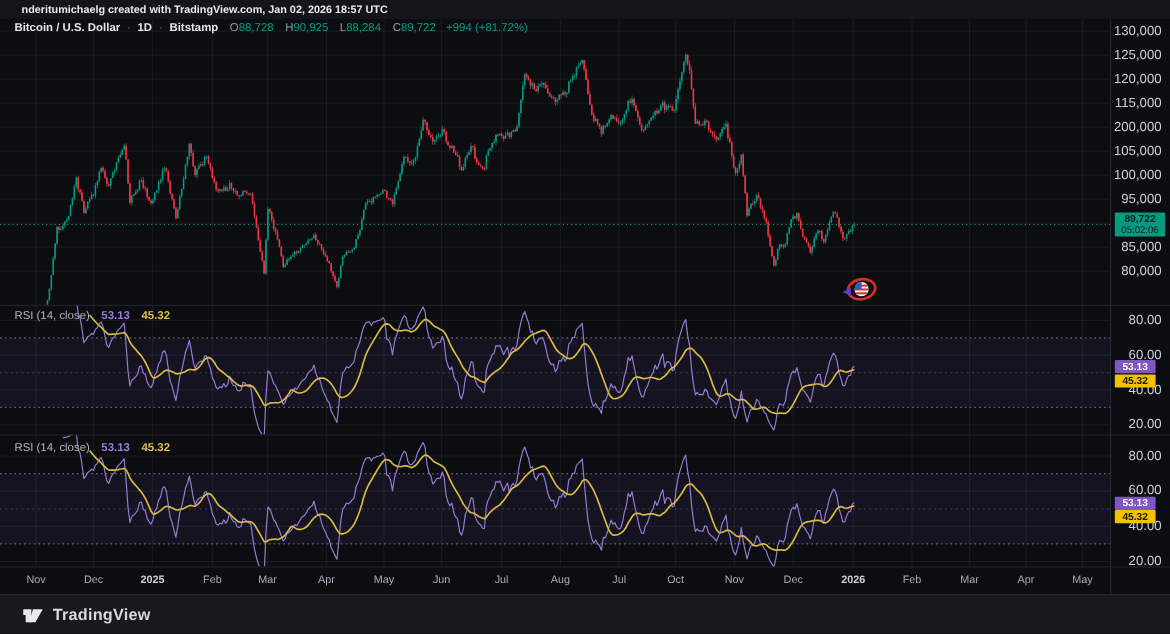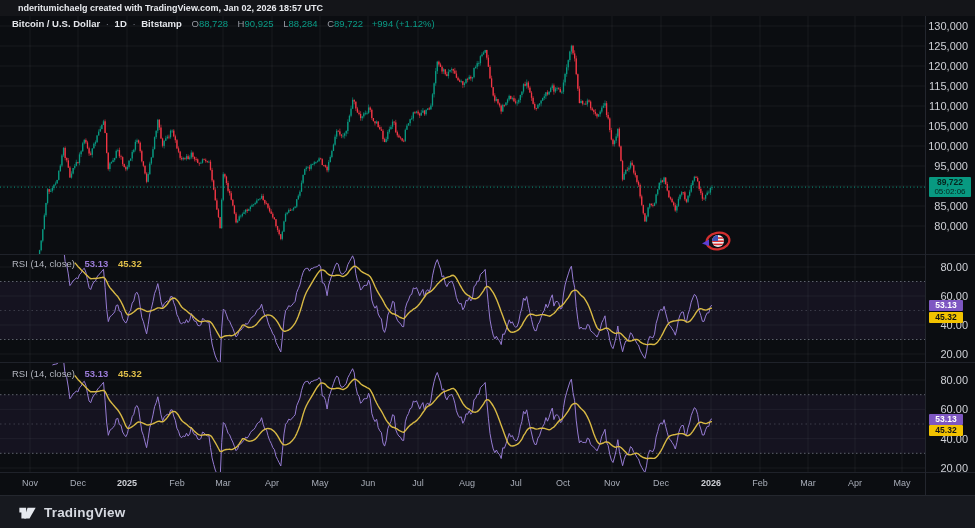--- a/index.html
+++ b/index.html
@@ -1023,21 +1023,21 @@
 <div class="legend" style="top:18px">
   <span class="sym">Bitcoin / U.S. Dollar</span>
   <span class="sep">·</span>
   <span class="sym">1D</span>
   <span class="sep">·</span>
   <span class="sym">Bitstamp</span>
   <span class="pfx">O</span><span class="val">88,728</span>
   <span class="pfx">H</span><span class="val">90,925</span>
   <span class="pfx">L</span><span class="val">88,284</span>
   <span class="pfx">C</span><span class="val">89,722</span>
-  <span class="chg">+994 (+1.12%)</span>
+  <span class="chg">+994 (+81.72%)</span>
 </div>
 
 <div class="legend rsi-legend" style="top:258px">
   <span class="name">RSI (14, close)</span>
   <span class="rsi-v">53.13</span>
   <span class="ma-v">45.32</span>
 </div>
 
 <div class="legend rsi-legend" style="top:368px">
   <span class="name">RSI (14, close)</span>
@@ -1056,21 +1056,21 @@
     <div class="cd">05:02:06</div>
   </div>
   <div class="tag rsi-tag purple" id="rsi-tag-1" style="top: 284.462px;">53.13</div>
   <div class="tag rsi-tag yellow" id="ma-tag-1" style="top: 295.786px;">45.32</div>
   <div class="tag rsi-tag purple" id="rsi-tag-2" style="top: 397.909px;">53.13</div>
   <div class="tag rsi-tag yellow" id="ma-tag-2" style="top: 409.364px;">45.32</div>
 <div class="axis-label" style="top: 5px;">130,000</div>
     <div class="axis-label" style="top: 25px;">125,000</div>
     <div class="axis-label" style="top: 45px;">120,000</div>
     <div class="axis-label" style="top: 65px;">115,000</div>
-    <div class="axis-label" style="top: 85px;">110,000</div>
+    <div class="axis-label" style="top: 85px;">200,000</div>
     <div class="axis-label" style="top: 105px;">105,000</div>
     <div class="axis-label" style="top: 125px;">100,000</div>
     <div class="axis-label" style="top: 145px;">95,000</div>
     <div class="axis-label" style="top: 185px;">85,000</div>
     <div class="axis-label" style="top: 205px;">80,000</div>
     <div class="axis-label" style="top: 246px;">80.00</div>
     <div class="axis-label" style="top: 275px;">60.00</div>
     <div class="axis-label" style="top: 304px;">40.00</div>
     <div class="axis-label" style="top: 333px;">20.00</div>
     <div class="axis-label" style="top: 359px;">80.00</div>

